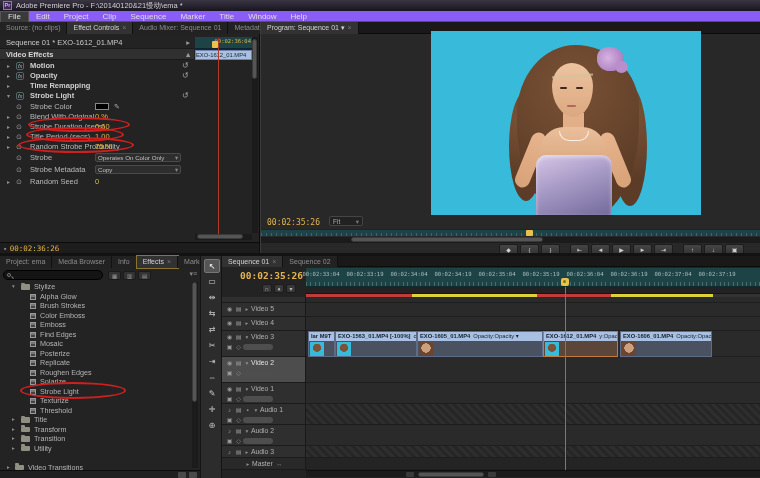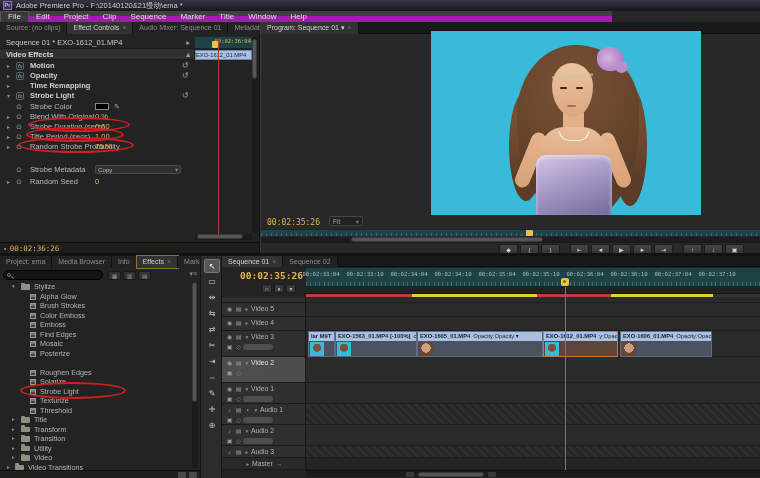--- a/index.html
+++ b/index.html
@@ -4,21 +4,21 @@
 <style>
 *{box-sizing:border-box;margin:0;padding:0}
 html,body{background:#111}
 body{font-family:"Liberation Sans",sans-serif;-webkit-font-smoothing:antialiased}
 #app{position:relative;width:760px;height:478px;background:#262626;overflow:hidden;font-size:8px;color:#c8c8c8}
 
 
 #titlebar{position:absolute;left:0;top:0;width:760px;height:11px;background:linear-gradient(#3a3542,#181420);color:#cfcfcf;font-size:7.5px;line-height:11px;white-space:nowrap}
 #pr-icon{position:absolute;left:3px;top:1px;width:9px;height:9px;background:#3d2a52;border:1px solid #8f76b8;color:#cfa6ff;font-size:5.5px;line-height:7px;text-align:center;font-weight:bold}
 #title-text{position:absolute;left:16px;top:0}
-#menubar{position:absolute;left:0;top:11px;width:612px;height:11px;background:#404040;border-bottom:6px solid #a21caf;line-height:10px}
+#menubar{position:absolute;left:0;top:11px;width:760px;height:11px;background:#8b5cf6;border-bottom:1px solid #a21caf;line-height:10px}
 #menubar span{display:inline-block;padding:0 7px;font-size:8px;color:#dedede}
 #menubar span:first-child{border:1px solid #555;background:#3a3a3a}
 
 
 .panel{position:absolute;background:#232323}
 .tabstrip{position:absolute;left:0;top:0;right:0;height:12px;background:#191919;border-bottom:1px solid #0c0c0c;white-space:nowrap}
 .tab{display:inline-block;height:12px;line-height:12px;padding:0 6px;font-size:7px;color:#8d8d8d;background:#222;border-right:1px solid #111;vertical-align:top}
 .tab.active{background:#323232;color:#d3d3d3}
 .tab.gold{outline:1px solid #8a7430}
 .tab .x{color:#777;margin-left:3px}
@@ -230,20 +230,25 @@
         <span class="sw">⊙</span>
         <span class="nm">Title Period (secs)</span>
         <span class="val">1.00</span>
       </div>
     <div class="fxrow" style="top:120px">
         <span class="tw">▸</span>
         <span class="sw">⊙</span>
         <span class="nm">Random Strobe Probability</span>
         <span class="val">75 %</span>
       </div>
+    <div class="fxrow" style="top:131px">
+        <span class="sw">⊙</span>
+        <span class="nm">Strobe</span>
+        <span class="dd"><span class="da">▾</span><span>Operates On Color Only</span></span>
+      </div>
     <div class="fxrow" style="top:143px">
         <span class="sw">⊙</span>
         <span class="nm">Strobe Metadata</span>
         <span class="dd"><span class="da">▾</span><span>Copy</span></span>
       </div>
     <div class="fxrow" style="top:155px">
         <span class="tw">▸</span>
         <span class="sw">⊙</span>
         <span class="nm">Random Seed</span>
         <span class="val">0</span>
@@ -344,20 +349,24 @@
         <span class="tlabel" style="left:36px">Find Edges</span>
       </div>
     <div class="trow" style="top:92.5px">
         <span class="fxi" style="left:26px"></span>
         <span class="tlabel" style="left:36px">Posterize</span>
       </div>
     <div class="trow" style="top:83px">
         <span class="fxi" style="left:26px"></span>
         <span class="tlabel" style="left:36px">Mosaic</span>
       </div>
+    <div class="trow" style="top:102px">
+        <span class="fxi" style="left:26px"></span>
+        <span class="tlabel" style="left:36px">Replicate</span>
+      </div>
     <div class="trow" style="top:111.5px">
         <span class="fxi" style="left:26px"></span>
         <span class="tlabel" style="left:36px">Roughen Edges</span>
       </div>
     <div class="trow" style="top:121px">
         <span class="fxi" style="left:26px"></span>
         <span class="tlabel" style="left:36px">Solarize</span>
       </div>
     <div class="trow" style="top:130.5px">
         <span class="fxi" style="left:26px"></span>
@@ -383,25 +392,20 @@
       </div>
     <div class="trow" style="top:178px">
         <span class="tw" style="left:8px">▸</span>
         <span class="fold" style="left:17px"></span>
         <span class="tlabel" style="left:30px">Transition</span>
       </div>
     <div class="trow" style="top:187.5px">
         <span class="tw" style="left:8px">▸</span>
         <span class="fold" style="left:17px"></span>
         <span class="tlabel" style="left:30px">Utility</span>
-      </div>
-    <div class="trow" style="top:197px">
-        <span class="tw" style="left:8px">▸</span>
-        <span class="fold" style="left:17px"></span>
-        <span class="tlabel" style="left:30px">Video</span>
       </div>
     <div class="trow" style="top:206.5px">
         <span class="tw" style="left:3px">▸</span>
         <span class="fold" style="left:11px"></span>
         <span class="tlabel" style="left:24px">Video Transitions</span>
       </div>
 
     <div class="ellipse" style="left:20px;top:126px;width:106px;height:17px"></div>
     <div id="ptree-sb" class="sb-track">
         <div class="sb-thumb"></div>

